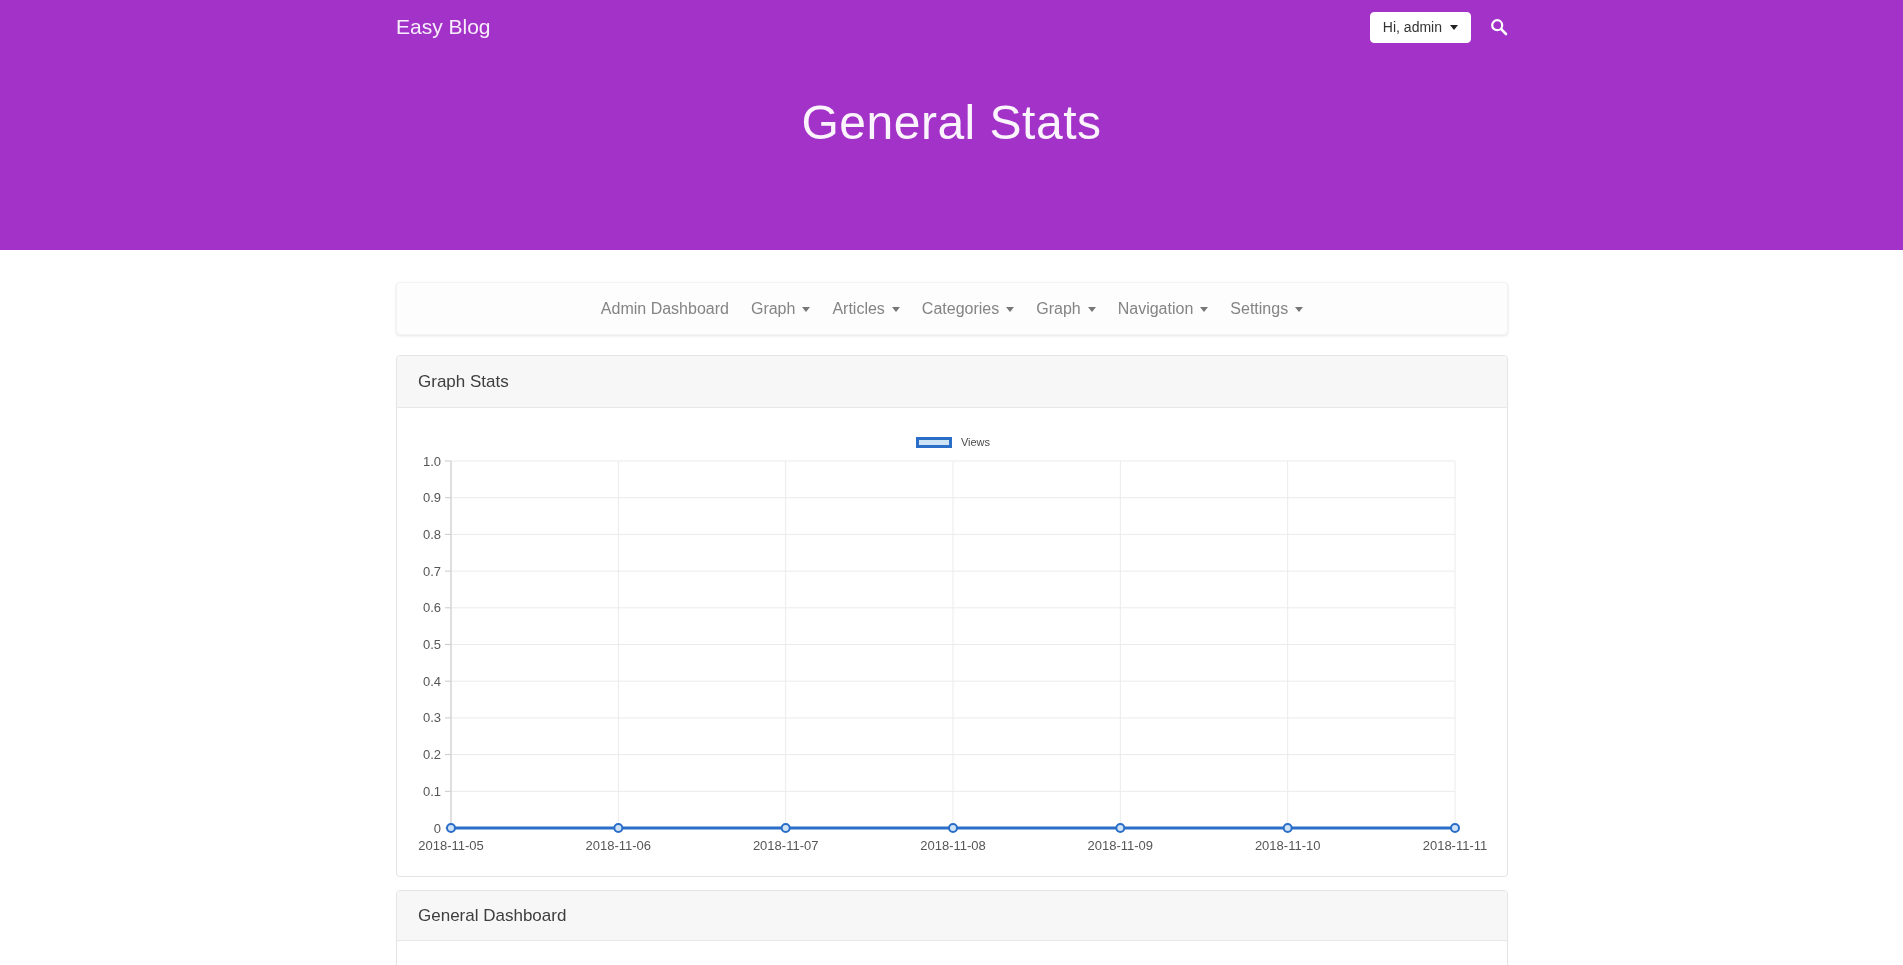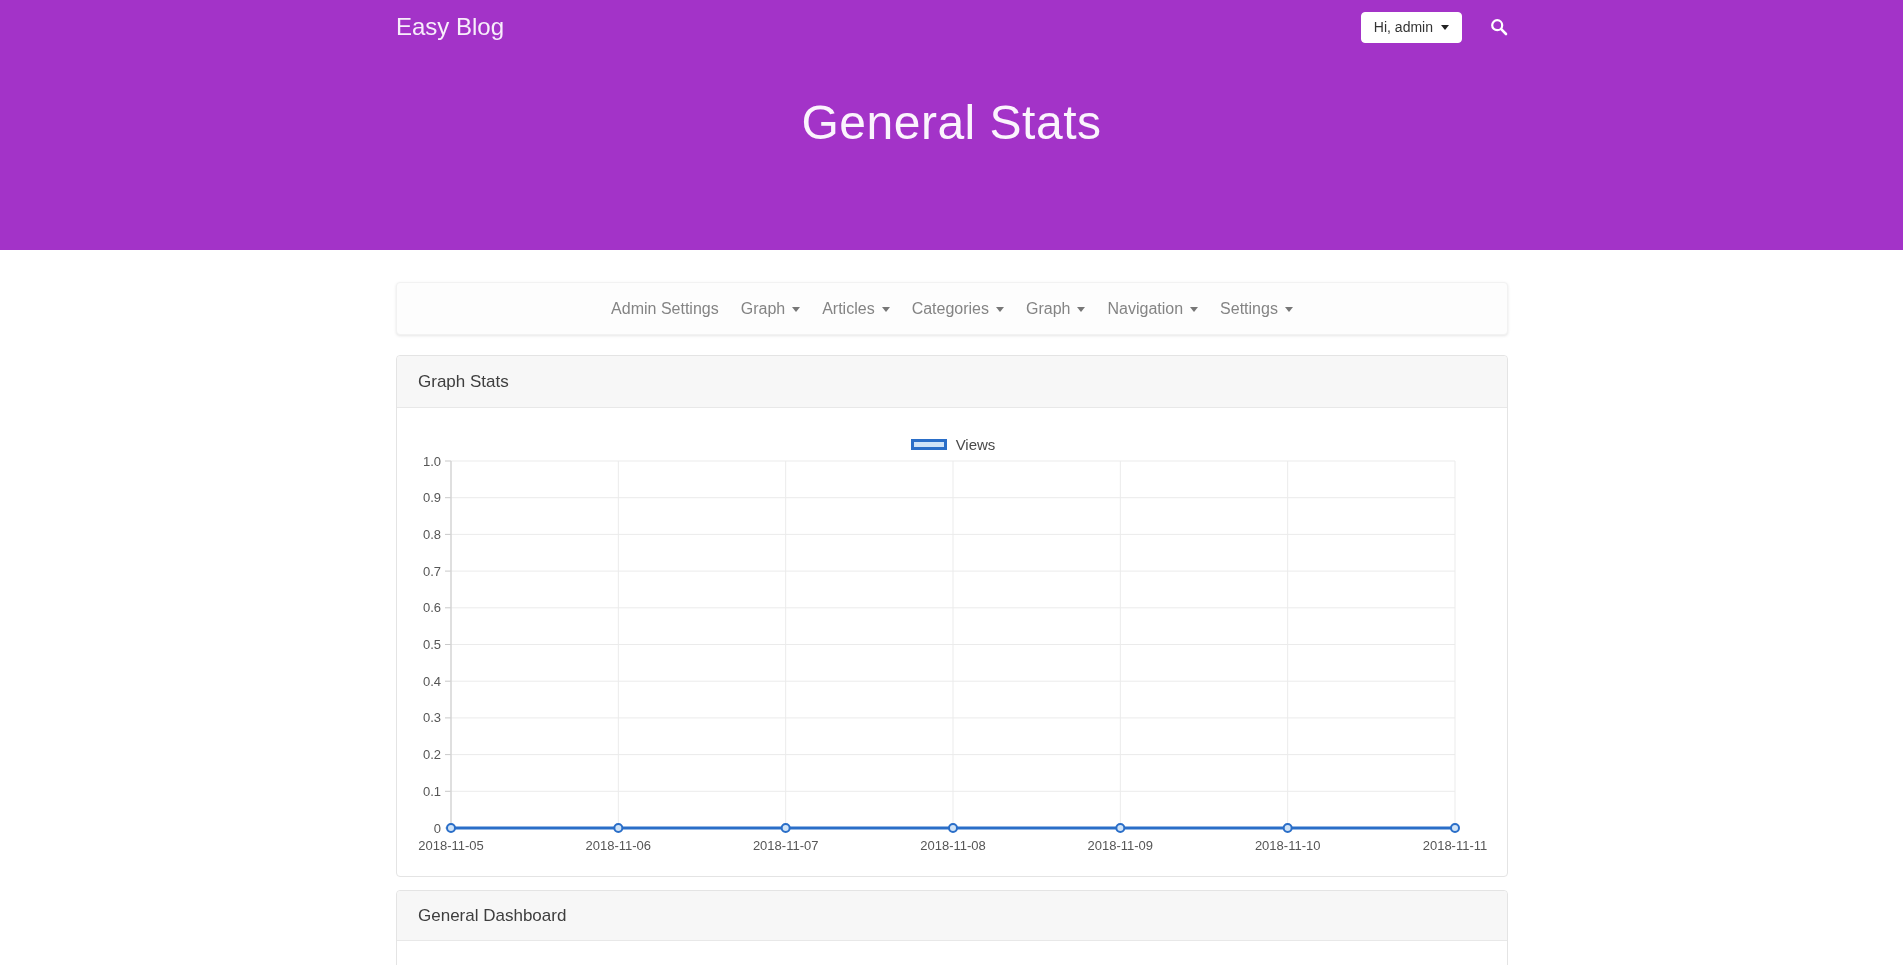--- a/index.html
+++ b/index.html
@@ -8,22 +8,22 @@
     width:1903px; height:965px; overflow:hidden; position:relative;
     background:#ffffff; font-family:"Liberation Sans", sans-serif;
   }
 
   
   .hero { position:absolute; left:0; top:0; width:1903px; height:250px; background:#a333c8; }
   .topbar {
     position:absolute; left:396px; right:395px; top:8px; height:38px;
     display:flex; align-items:center;
   }
-  .brand { color:#f8eefb; font-size:24px; font-weight:500; text-decoration:none; cursor:pointer; }
-  .top-right { margin-left:auto; display:flex; align-items:center; gap:28px; }
+  .brand { color:#f8eefb; font-size:21px; font-weight:500; text-decoration:none; cursor:pointer; }
+  .top-right { margin-left:auto; display:flex; align-items:center; gap:19px; }
   .user-btn {
     background:#ffffff; border:1px solid #ffffff; border-radius:4px;
     height:31px; padding:0 12px; font-size:14px; color:#333333;
     display:flex; align-items:center; gap:8px; cursor:pointer;
     font-family:"Liberation Sans", sans-serif;
   }
   .caret {
     width:0; height:0; display:inline-block;
     border-left:4px solid transparent; border-right:4px solid transparent;
     border-top:5px solid currentColor;
@@ -62,21 +62,21 @@
   .graph-card .card-body { position:relative; width:100%; height:469px; }
   .general-card { top:890px; height:110px; }
   .general-card .card-header { height:50px; line-height:49px; }
 
   
   .legend {
     position:absolute; top:28px; left:54px; width:1004px;
     display:flex; justify-content:center; align-items:center; gap:9px;
   }
   .legend-swatch { width:36px; height:11px; border-style:solid; border-width:3px; }
-  .legend-label { font-size:15px; color:#4a4a4a; }
+  .legend-label { font-size:11px; color:#4a4a4a; }
   #chart { position:absolute; left:0; top:0; }
   #chart text.tick { font-size:13px; fill:#565656; font-family:"Liberation Sans", sans-serif; }
 </style>
 </head>
 <body>
 
 <div class="page">
 
   <header class="hero">
     <div class="topbar">
@@ -92,21 +92,21 @@
             <line x1="11.2" y1="11.2" x2="16" y2="16" stroke="#ffffff" stroke-width="2.6" stroke-linecap="round"></line>
           </svg>
         </button>
       </div>
     </div>
     <h1 class="hero-title">General Stats</h1>
   </header>
 
   <nav class="menu-card" id="nav">
       <a class="nav-item">
-        <span>Admin Settings</span>
+        <span>Admin Dashboard</span>
       </a>
       <a class="nav-item">
         <span>Graph</span>
         <span class="caret"></span>
       </a>
       <a class="nav-item">
         <span>Articles</span>
         <span class="caret"></span>
       </a>
       <a class="nav-item">

